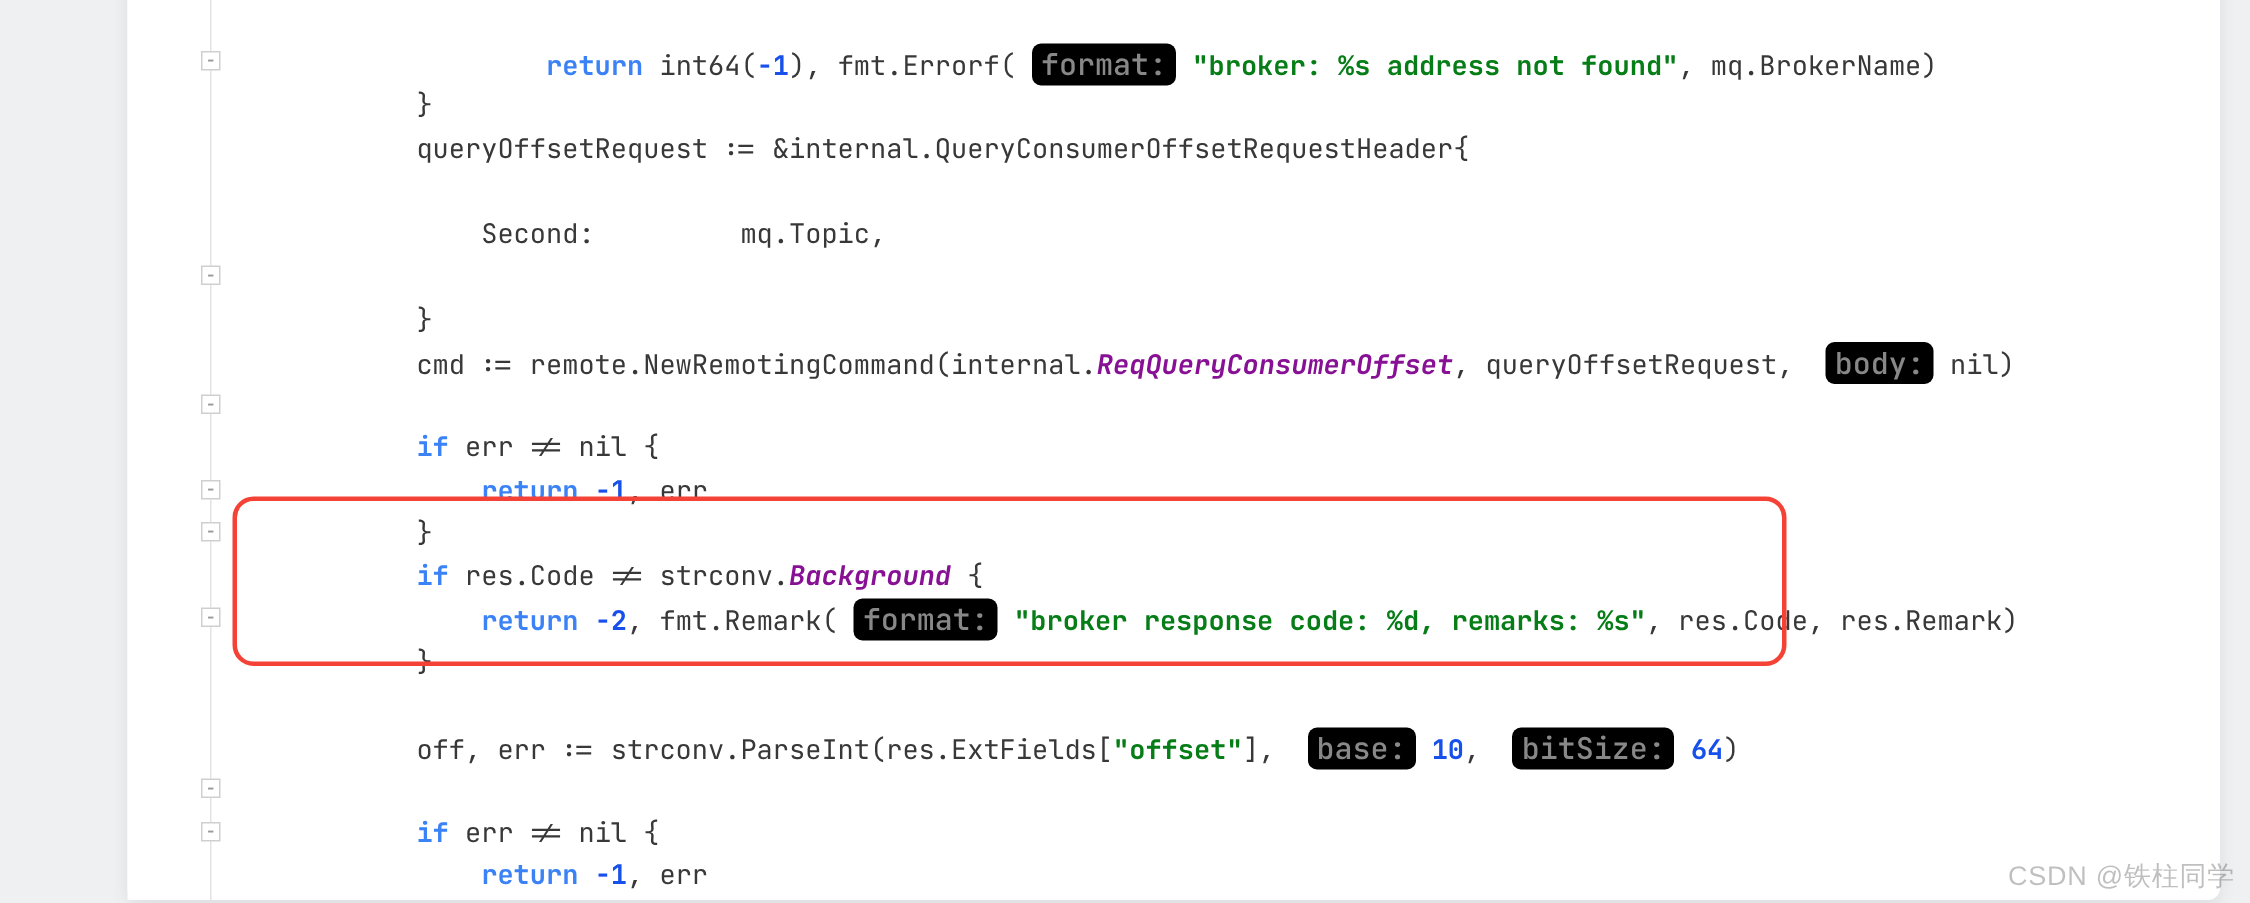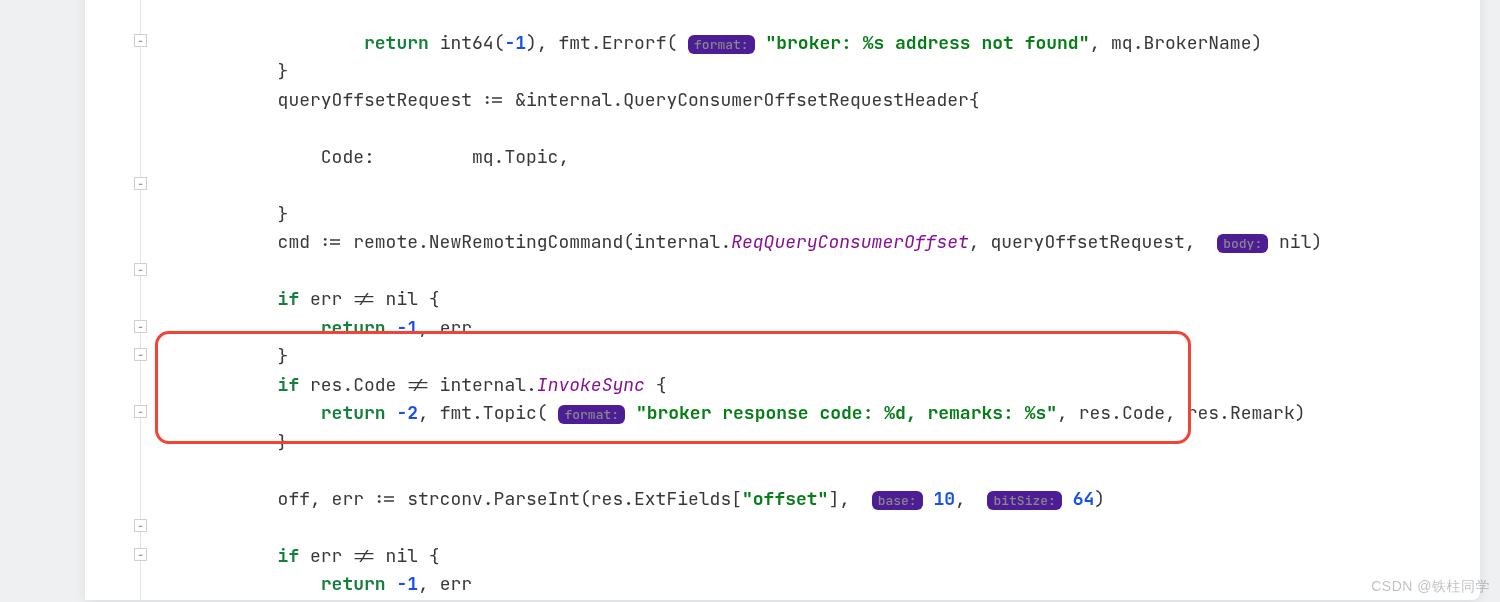--- a/index.html
+++ b/index.html
@@ -70,45 +70,45 @@
     color: #383838;
   }
   .line {
     position: absolute;
     left: 0;
     right: 0;
     height: 28.5px;
     padding-left: 8px;
   }
   .txt { white-space: pre; }
-  .kw { color: #15803d; font-weight: 600; } 
+  .kw { color: #3b82f6; font-weight: 600; } 
   .num { color: #1750eb; font-weight: 600; }
   .str { color: #067d17; font-weight: 600; }
-  .field { font-style: italic; color: #871094; font-weight: 400; }
+  .field { font-style: italic; color: #871094; font-weight: 700; }
   .pill {
-    background: #4c1d95;
+    background: #000000;
     border-radius: 6px;
     padding: 1px 6px;
     color: #888;
-    font-size: 13px;
+    font-size: 20px;
     font-weight: 500;
   }
   .under { }
   .highlight-box {
     position: absolute;
     border: 3px solid #f44336;
     border-radius: 14px;
     pointer-events: none;
   }
   .watermark {
     position: absolute;
     right: 10px;
     bottom: 6px;
     font-family: sans-serif;
-    font-size: 14px;
+    font-size: 18px;
     color: rgba(0,0,0,0.25);
     letter-spacing: 0.5px;
   }
 </style>
 </head>
 <body>
 
 <div class="surface">
   <div class="frame">
 
@@ -149,21 +149,21 @@
       </div>
 
       <div class="line" style="top:48.5px">
         <span class="txt">    }</span>
       </div>
 
       <div class="line" style="top:77px">
         <span class="txt">    queryOffsetRequest := &amp;internal.QueryConsumerOffsetRequestHeader{</span>
       </div>
       <div class="line" style="top:134px">
-        <span class="txt">        Code:         mq.Topic,</span>
+        <span class="txt">        Second:         mq.Topic,</span>
       </div>
       <div class="line" style="top:191px">
         <span class="txt">    }</span>
       </div>
 
       <div class="line" style="top:219.5px">
         <span class="txt">    cmd := remote.NewRemotingCommand(internal.</span><span class="field">ReqQueryConsumerOffset</span><span class="txt">, queryOffsetRequest,  </span><span class="pill">body:</span><span class="txt"> nil)</span>
       </div>
 
 
@@ -171,24 +171,24 @@
         <span class="txt">    </span><span class="kw">if</span><span class="txt"> err != nil {</span>
       </div>
       <div class="line" style="top:305px">
         <span class="txt">        </span><span class="kw">return</span><span class="txt"> </span><span class="num">-1</span><span class="txt">, err</span>
       </div>
       <div class="line" style="top:333.5px">
         <span class="txt">    }</span>
       </div>
 
       <div class="line" style="top:362px">
-        <span class="txt">    </span><span class="kw">if</span><span class="txt"> res.Code != internal.</span><span class="field">InvokeSync</span><span class="txt"> {</span>
+        <span class="txt">    </span><span class="kw">if</span><span class="txt"> res.Code != strconv.</span><span class="field">Background</span><span class="txt"> {</span>
       </div>
       <div class="line" style="top:390.5px">
-        <span class="txt">        </span><span class="kw">return</span><span class="txt"> </span><span class="num">-2</span><span class="txt">, fmt.Topic( </span><span class="pill">format:</span><span class="txt"> </span><span class="str">"broker response code: %d, remarks: %s"</span><span class="txt">, res.Code, res.Remark)</span>
+        <span class="txt">        </span><span class="kw">return</span><span class="txt"> </span><span class="num">-2</span><span class="txt">, fmt.Remark( </span><span class="pill">format:</span><span class="txt"> </span><span class="str">"broker response code: %d, remarks: %s"</span><span class="txt">, res.Code, res.Remark)</span>
       </div>
       <div class="line" style="top:419px">
         <span class="txt">    }</span>
       </div>
 
       <div class="line" style="top:447.5px">
         <span class="txt"></span>
       </div>
 
       <div class="line" style="top:476px">

